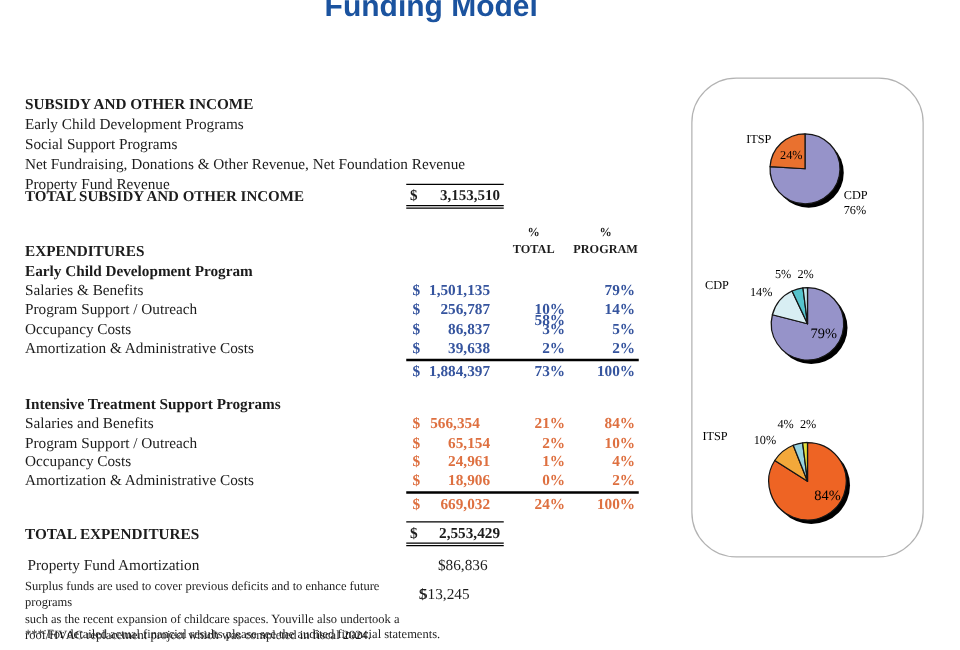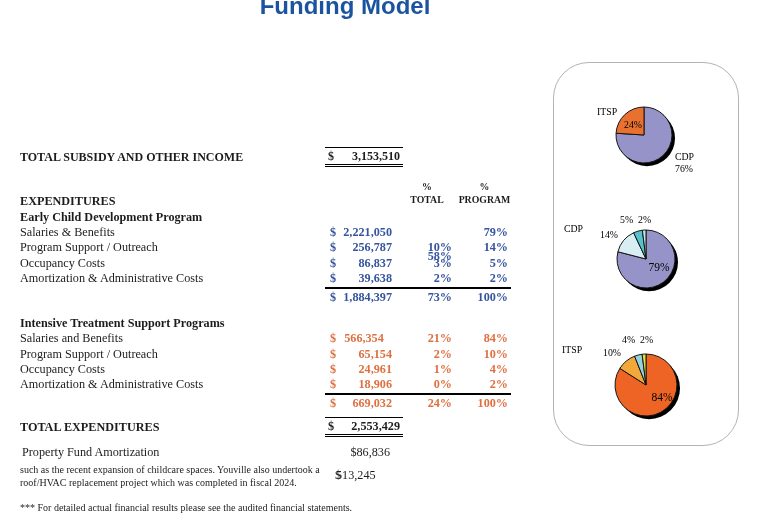--- a/index.html
+++ b/index.html
@@ -63,20 +63,29 @@
   .pie-label.inner { text-align:center; }
   .pie-label.big { font-size:11.5px; }
 </style>
 </head>
 <body>
 
 <div class="page">
 
   <div class="title" style="color: rgb(27, 83, 159);">Funding Model</div>
 
+  <div class="income">
+    <div class="head">SUBSIDY AND OTHER INCOME</div>
+    <div>
+        <div class="inc-row">Early Child Development Programs</div>
+        <div class="inc-row">Social Support Programs</div>
+        <div class="inc-row">Net Fundraising, Donations &amp; Other Revenue, Net Foundation Revenue</div>
+        <div class="inc-row">Property Fund Revenue</div>
+      </div>
+  </div>
 
   <div class="income-total">
     <span class="lbl">TOTAL SUBSIDY AND OTHER INCOME</span>
     <span class="acct-cell">
       <span>$</span>
       <span>3,153,510</span>
     </span>
   </div>
 
   <div class="colhead c1">
@@ -91,21 +100,21 @@
   <div class="exp-heading">EXPENDITURES</div>
 
   <div class="sections">
       <div class="exp-section">
         <div class="frow">
           <span class="lbl b">Early Child Development Program</span>
         </div>
         <div class="frow">
           <span class="lbl">Salaries &amp; Benefits</span>
           <span class="cur" style="color: rgb(53, 84, 158);">$</span>
-          <span class="amt" style="color: rgb(53, 84, 158);">2,221,050</span>
+          <span class="amt" style="color: rgb(53, 84, 158);">1,501,135</span>
           <span class="p1" style="color: rgb(53, 84, 158); margin-top: 24px;">58%</span>
           <span class="p2" style="color: rgb(53, 84, 158);">79%</span>
         </div>
         <div class="frow">
           <span class="lbl">Program Support / Outreach</span>
           <span class="cur" style="color: rgb(53, 84, 158);">$</span>
           <span class="amt" style="color: rgb(53, 84, 158);">256,787</span>
           <span class="p1" style="color: rgb(53, 84, 158);">10%</span>
           <span class="p2" style="color: rgb(53, 84, 158);">14%</span>
         </div>
@@ -180,20 +189,21 @@
       <span>2,553,429</span>
     </span>
   </div>
 
   <div class="property">
     <span class="lbl">Property Fund Amortization</span>
     <span class="val">$86,836</span>
   </div>
 
   <div class="surplus">
+    <div>Surplus funds are used to cover previous deficits and to enhance future programs</div>
     <div>such as the recent expansion of childcare spaces. Youville also undertook a</div>
     <div>roof/HVAC replacement project which was completed in fiscal 2024.</div>
   </div>
   <div class="surplus-amt">
     <span class="cur">$</span>
     <span class="val">513,245</span>
   </div>
 
   <div class="footnote">*** For detailed actual financial results please see the audited financial statements.</div>
 

